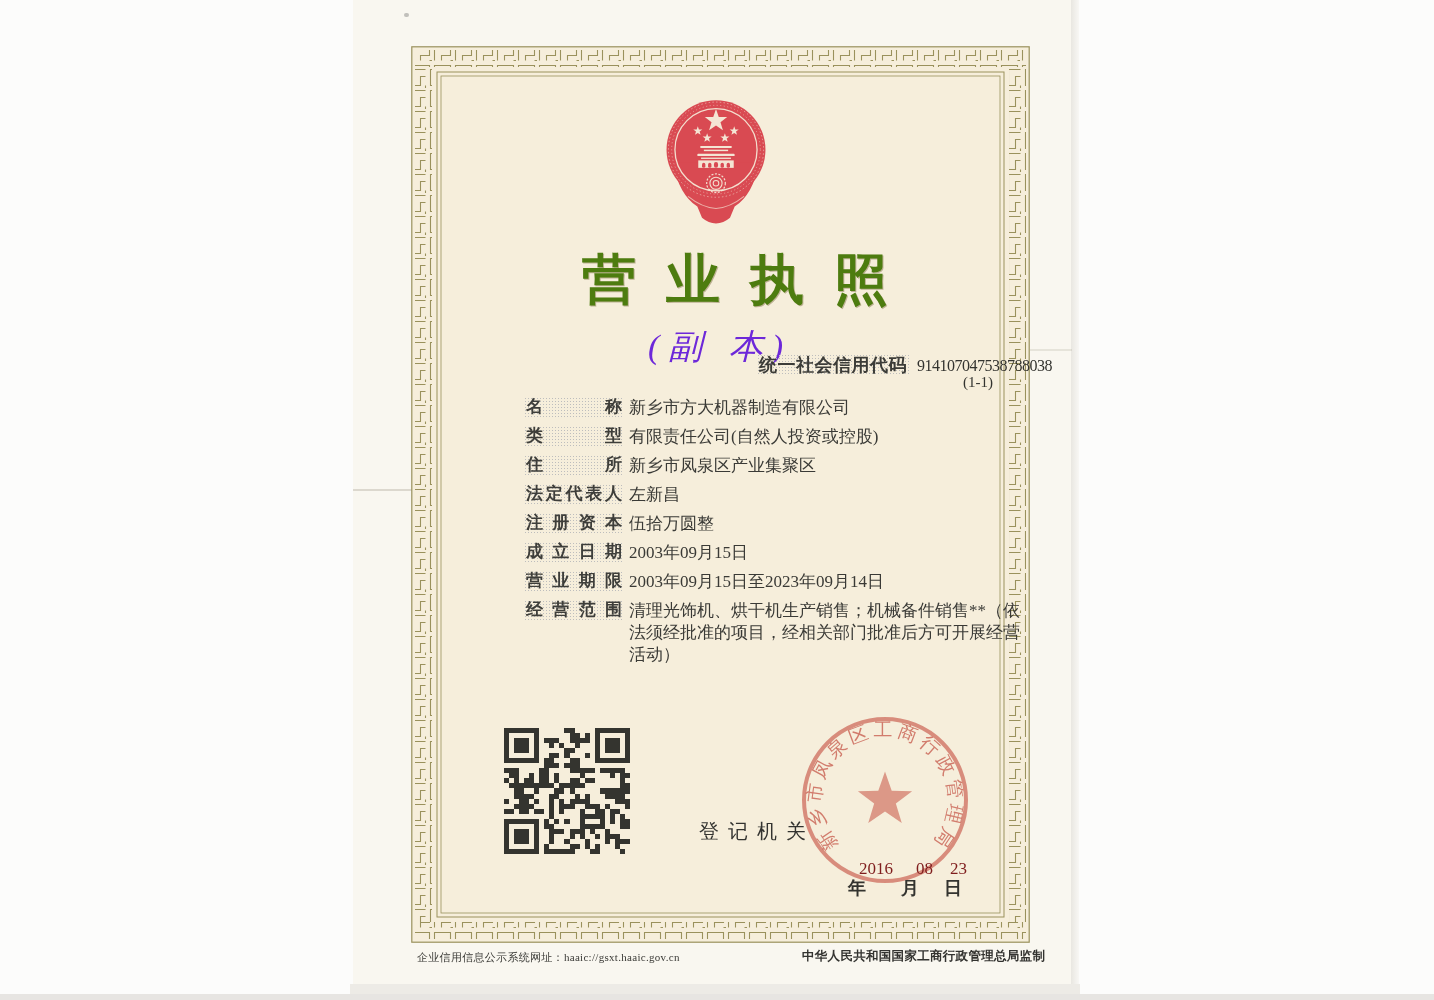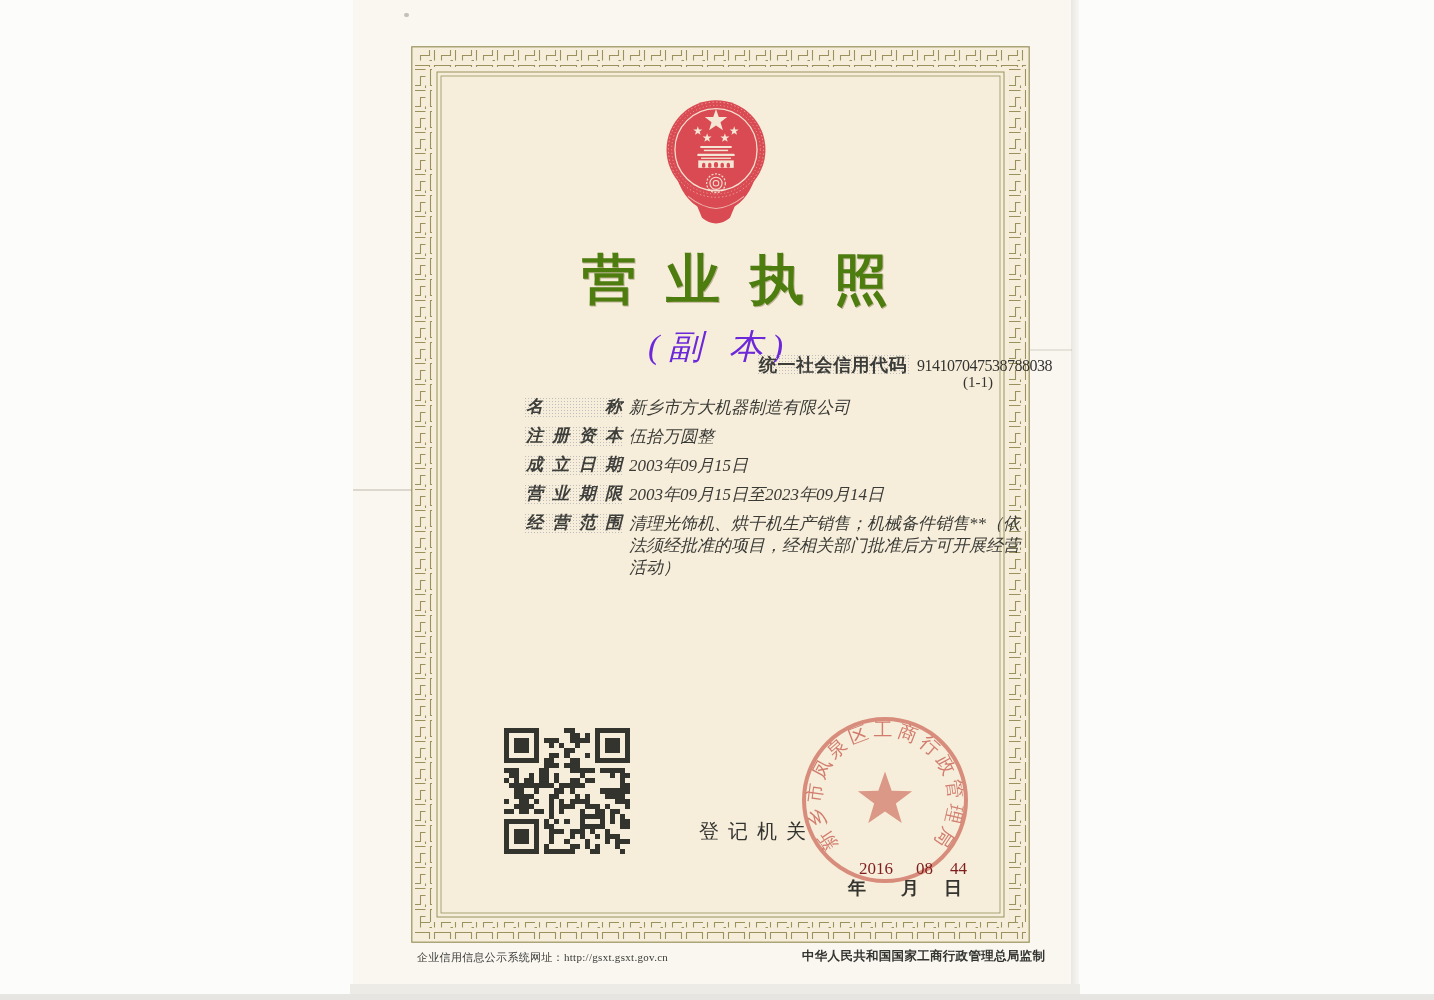--- a/index.html
+++ b/index.html
@@ -37,21 +37,21 @@
   .halftone{background-image:radial-gradient(#bdbdbd .7px,transparent .85px);
             background-size:3px 3px;}
 
   .credit-row{left:757px;top:353px;white-space:nowrap;}
   .cc-label{font-family:"Liberation Sans",sans-serif;font-weight:600;font-size:18px;
             letter-spacing:.5px;color:#3c3c38;padding:1px 2px;}
   .cc-value{font-size:16px;letter-spacing:-.5px;color:#33332f;margin-left:4px;}
   .page-no{left:950px;top:374px;width:56px;text-align:center;font-size:15px;color:#33332f;}
 
   .fields{left:524px;top:397px;width:500px;}
-  .frow{display:flex;align-items:flex-start;margin-bottom:7px;font-style:italic;}
+  .frow{display:flex;align-items:flex-start;margin-bottom:7px;}
   .flabel{width:96px;min-width:96px;height:20px;line-height:20px;
           font-family:"Liberation Sans",sans-serif;font-weight:600;font-size:17px;
           color:#3e3e3a;text-align:justify;text-align-last:justify;padding:0 2px;}
   .fvalue{margin-left:5px;font-size:17px;line-height:22px;max-width:392px;color:#3a3a36;}
 
   .qr{left:503px;top:728px;}
 
   .registry{left:699px;top:818px;font-family:"Liberation Sans",sans-serif;
             font-weight:500;font-size:20px;letter-spacing:9px;color:#333330;}
 
@@ -140,20 +140,32 @@
   <span class="cc-value">914107047538788038</span>
 </div>
 <div class="abs page-no">(1-1)</div>
 
 <div class="abs fields">
   <div class="frow">
     <span class="flabel halftone">名称</span>
     <span class="fvalue">新乡市方大机器制造有限公司</span>
   </div>
   <div class="frow">
+    <span class="flabel halftone">类型</span>
+    <span class="fvalue">有限责任公司(自然人投资或控股)</span>
+  </div>
+  <div class="frow">
+    <span class="flabel halftone">住所</span>
+    <span class="fvalue">新乡市凤泉区产业集聚区</span>
+  </div>
+  <div class="frow">
+    <span class="flabel halftone">法定代表人</span>
+    <span class="fvalue">左新昌</span>
+  </div>
+  <div class="frow">
     <span class="flabel halftone">注册资本</span>
     <span class="fvalue">伍拾万圆整</span>
   </div>
   <div class="frow">
     <span class="flabel halftone">成立日期</span>
     <span class="fvalue">2003年09月15日</span>
   </div>
   <div class="frow">
     <span class="flabel halftone">营业期限</span>
     <span class="fvalue">2003年09月15日至2023年09月14日</span>
@@ -179,19 +191,19 @@
   <circle r="81" fill="none" stroke="#d2685f" stroke-width="4" opacity=".85"></circle>
   <polygon points="0,-30 7.05,-9.71 28.53,-9.27 11.41,3.71 17.63,24.27 0,12 -17.63,24.27 -11.41,3.71 -28.53,-9.27 -7.05,-9.71" transform="scale(0.95)" fill="#d2685f" opacity=".75"></polygon>
   <path id="sealArc" d="M -32,55.4 A 64 64 0 1 1 32,55.4" fill="none"></path>
   <text font-size="19" fill="#cf625a" letter-spacing="4" font-family="Liberation Sans, sans-serif" opacity=".95">
     <textPath href="#sealArc" startOffset="50%" text-anchor="middle">新乡市凤泉区工商行政管理局</textPath>
   </text>
 </svg>
 
 <span class="abs dt d-year">2016</span>
 <span class="abs dt d-month">08</span>
-<span class="abs dt d-day">44</span>
+<span class="abs dt d-day">23</span>
 <span class="abs du u-year">年</span>
 <span class="abs du u-month">月</span>
 <span class="abs du u-day">日</span>
 
-<div class="abs footer-l">企业信用信息公示系统网址：http://gsxt.gsxt.gov.cn</div>
+<div class="abs footer-l">企业信用信息公示系统网址：haaic://gsxt.haaic.gov.cn</div>
 <div class="abs footer-r">中华人民共和国国家工商行政管理总局监制</div>
 
 </body></html>

